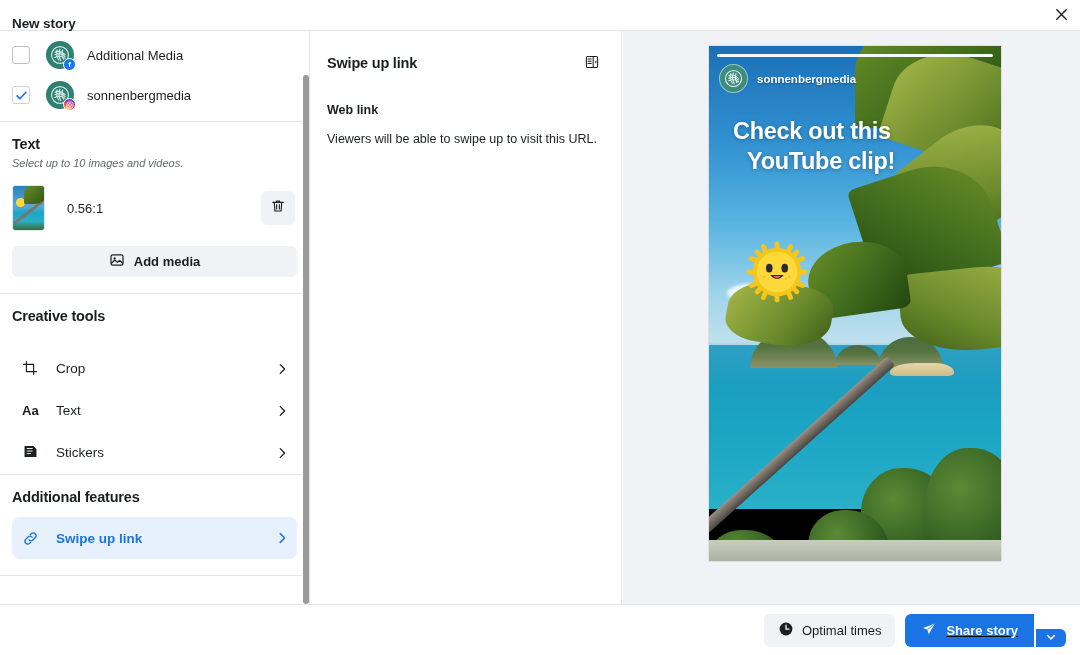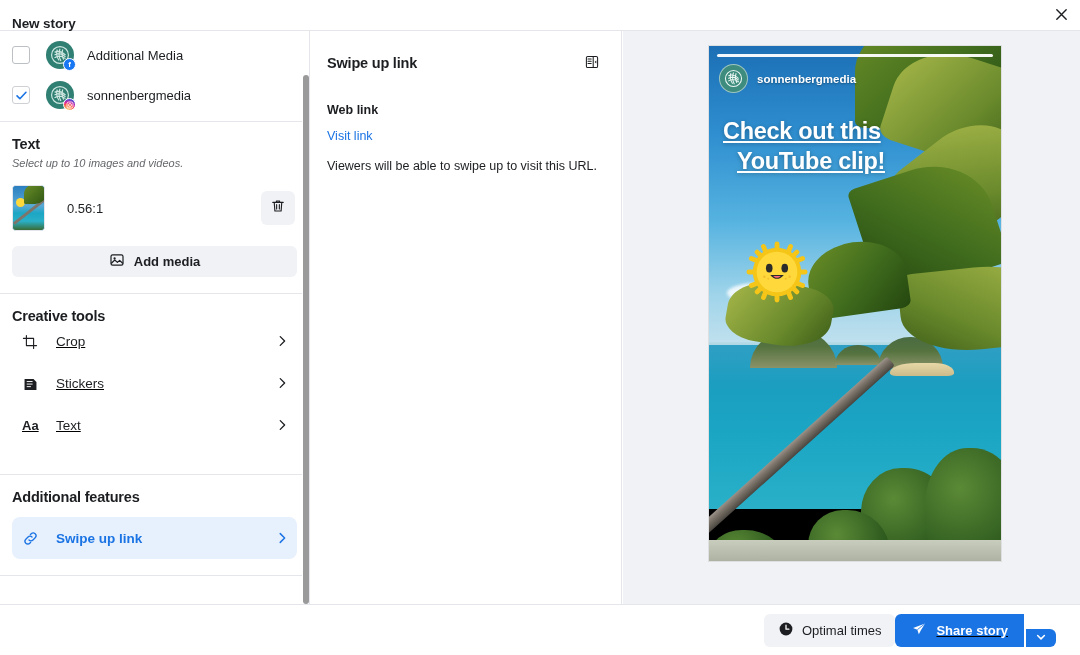--- a/index.html
+++ b/index.html
@@ -95,22 +95,22 @@
     cursor: pointer;
   }
 
   .add-media-btn {
     margin-top: 15px; height: 31px; border-radius: 6px; background: #f0f2f5;
     display: flex; align-items: center; justify-content: center; gap: 9px;
     cursor: pointer; font-size: 13px; font-weight: bold; color: #1c1e21;
   }
 
   .tool-row {
-    display: flex; align-items: flex-start; height: 42px; cursor: pointer;
-    border-radius: 6px; padding: 0 8px 0 10px; margin-top: 0px; text-decoration: underline;
+    display: flex; align-items: flex-end; height: 42px; cursor: pointer;
+    border-radius: 6px; padding: 0 8px 0 10px; margin-top: 0px;
   }
   .tool-icon { width: 22px; flex: 0 0 auto; display: flex; align-items: center; justify-content: flex-start; color: #1c1e21; }
   .tool-label { margin-left: 12px; font-size: 13.5px; color: #1c1e21; }
   .chevron { margin-left: auto; color: #1c1e21; display: flex; }
 
   .feature-row {
     display: flex; align-items: center; height: 42px; cursor: pointer;
     border-radius: 8px; padding: 0 8px 0 10px;
     background: #e7f0fd; margin-top: 12px;
   }
@@ -247,36 +247,35 @@
   .story-avatar {
     width: 29px; height: 29px; border-radius: 50%;
     background: #3d8c7e; display: flex; align-items: center; justify-content: center;
     border: 1px solid rgba(255,255,255,0.5);
   }
   .story-handle {
     margin-left: 9px; color: #fff; font-size: 11.5px; font-weight: bold;
     text-shadow: 0 1px 2px rgba(0,0,0,0.35);
   }
   .story-text {
-    position: absolute; left: 14px; top: 70px;
+    position: absolute; left: 24px; top: 70px;
     color: #fff; font-size: 23.5px; font-weight: bold;
     line-height: 1.28; text-shadow: 0 1px 4px rgba(0,0,0,0.3);
     letter-spacing: -0.3px;
-    text-decoration: underline;
   }
   .sun-sticker {
     position: absolute; left: 37px; top: 195px; width: 62px; height: 62px;
   }
 
   
   .bottombar {
     position: absolute; left: 0; bottom: 0; width: 1080px; height: 51px;
     background: #fff; border-top: 1px solid #e4e6eb;
     display: flex; align-items: center; justify-content: flex-end;
-    padding-right: 24px; gap: 0;
+    padding-right: 14px; gap: 10px;
   }
   .optimal-btn {
     height: 33px; border-radius: 6px; background: #f0f2f5;
     display: flex; align-items: center; gap: 8px; padding: 0 14px;
     font-size: 13px; color: #1c1e21; cursor: pointer;
   }
   .share-group { display: flex; align-items: flex-end; gap: 2px; text-decoration: underline; }
   .share-btn {
     height: 33px; border-radius: 6px 0 0 6px; background: #1b74e4;
     display: flex; align-items: center; gap: 9px; padding: 0 16px;
@@ -392,37 +391,37 @@
         </span>
         <span class="tool-label">Crop</span>
         <span class="chevron">
           <svg width="14" height="14" viewBox="0 0 16 16">
               <path d="M6 3 L11 8 L6 13" stroke="#1c1e21" stroke-width="1.5" fill="none" stroke-linecap="round" stroke-linejoin="round"></path>
             </svg>
         </span>
       </div>
 
       <div class="tool-row">
+        <span class="tool-icon" style="font-size:13px;font-weight:bold;color:#1c1e21;">Aa</span>
+        <span class="tool-label">Text</span>
+        <span class="chevron">
+          <svg width="14" height="14" viewBox="0 0 16 16">
+              <path d="M6 3 L11 8 L6 13" stroke="#1c1e21" stroke-width="1.5" fill="none" stroke-linecap="round" stroke-linejoin="round"></path>
+            </svg>
+        </span>
+      </div>
+
+      <div class="tool-row">
         <span class="tool-icon">
           <svg width="17" height="17" viewBox="0 0 20 20">
             <path d="M3 3.5h10.5L17 7v9.5H3z" fill="#1c1e21"></path>
             <path d="M6 6.5h6M6 9.5h6M6 12.5h4" stroke="#fff" stroke-width="1.1" stroke-linecap="round"></path>
           </svg>
         </span>
         <span class="tool-label">Stickers</span>
-        <span class="chevron">
-          <svg width="14" height="14" viewBox="0 0 16 16">
-              <path d="M6 3 L11 8 L6 13" stroke="#1c1e21" stroke-width="1.5" fill="none" stroke-linecap="round" stroke-linejoin="round"></path>
-            </svg>
-        </span>
-      </div>
-
-      <div class="tool-row">
-        <span class="tool-icon" style="font-size:13px;font-weight:bold;color:#1c1e21;">Aa</span>
-        <span class="tool-label">Text</span>
         <span class="chevron">
           <svg width="14" height="14" viewBox="0 0 16 16">
               <path d="M6 3 L11 8 L6 13" stroke="#1c1e21" stroke-width="1.5" fill="none" stroke-linecap="round" stroke-linejoin="round"></path>
             </svg>
         </span>
       </div>
     </div>
 
     <div class="section section-divider" style="padding-bottom:16px;">
       <div class="section-title">Additional features</div>
@@ -459,21 +458,20 @@
             <path d="M5 6.2h4M5 9h4M5 11.8h4" stroke-linecap="round"></path>
             <path d="M15.4 8.2 L13.3 10 L15.4 11.8z" fill="#1c1e21" stroke="none"></path>
           </svg>
         </span>
       </div>
     </div>
 
     <div class="field-label">Web link</div>
 
 
-    <div><a class="visit-link">Visit link</a></div>
 
     <div class="help-text">Viewers will be able to swipe up to visit this URL.</div>
   </div>
 
   <div class="preview-panel">
     <div class="phone">
       <div class="story-img">
         <div class="sky"></div>
         <div class="horizon-strip"></div>
         <div class="ocean"></div>

